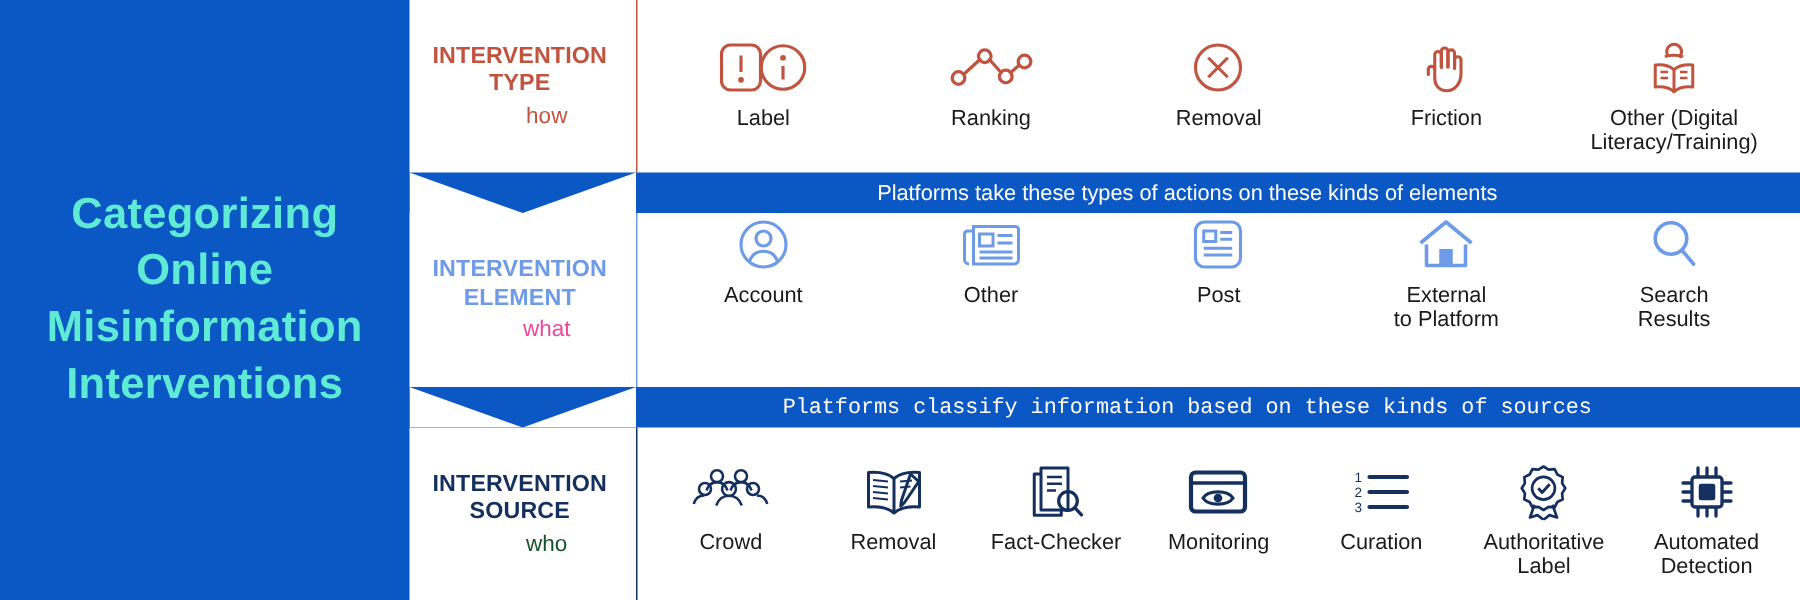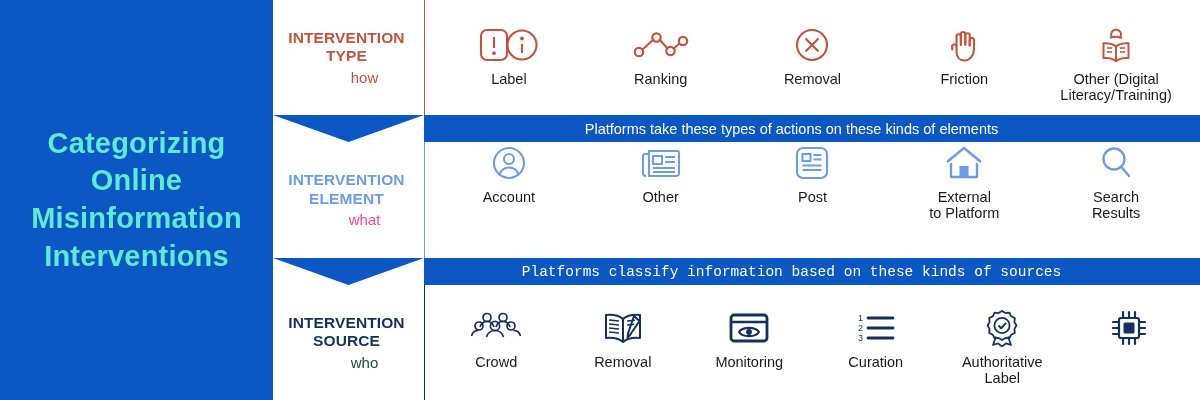--- a/index.html
+++ b/index.html
@@ -410,20 +410,40 @@
               <line x1="6" y1="22" x2="16" y2="23"></line>
               <line x1="24" y1="11" x2="32" y2="10.3"></line>
               <line x1="24" y1="15" x2="31" y2="14.3"></line>
             </g>
             <path d="M31 6 L36.5 11 L27 25 L24.5 27.5 L25 23.5 Z" fill="none" stroke="#15305E" stroke-width="2" stroke-linejoin="round"></path>
           </svg>
         </div>
         <div class="cap">Removal</div>
       </div>
 
+      <div class="item">
+        <div class="ico">
+          <svg class="gl" width="38" height="36" viewBox="0 0 38 36">
+            <g fill="none" stroke="#15305E" stroke-width="2" stroke-linejoin="round">
+              <path d="M9 2 H27 V30 H9 Z"></path>
+              <path d="M9 6 H4.5 V33.5 H22.5 V30"></path>
+            </g>
+            <g stroke="#15305E" stroke-width="1.8">
+              <line x1="13" y1="8" x2="23" y2="8"></line>
+              <line x1="13" y1="12.5" x2="23" y2="12.5"></line>
+              <line x1="13" y1="17" x2="19" y2="17"></line>
+            </g>
+            <g fill="none" stroke="#15305E" stroke-width="2.2" stroke-linecap="round">
+              <circle cx="27" cy="24" r="6.2"></circle>
+              <line x1="31.6" y1="28.6" x2="36" y2="33.2"></line>
+            </g>
+          </svg>
+        </div>
+        <div class="cap">Fact-Checker</div>
+      </div>
 
       <div class="item">
         <div class="ico">
           <svg class="gl" width="40" height="30" viewBox="0 0 40 30">
             <rect x="2" y="2" width="36" height="26" rx="3" fill="none" stroke="#15305E" stroke-width="2.8"></rect>
             <line x1="2" y1="9" x2="38" y2="9" stroke="#15305E" stroke-width="2.4"></line>
             <path d="M10 19 C13.5 13.5 26.5 13.5 30 19 C26.5 24.5 13.5 24.5 10 19 Z" fill="none" stroke="#15305E" stroke-width="2.1"></path>
             <circle cx="20" cy="19" r="2.9" fill="#15305E"></circle>
           </svg>
         </div>
@@ -478,18 +498,20 @@
               <line x1="24" y1="29" x2="24" y2="34"></line>
               <line x1="2" y1="12" x2="7" y2="12"></line>
               <line x1="2" y1="18" x2="7" y2="18"></line>
               <line x1="2" y1="24" x2="7" y2="24"></line>
               <line x1="29" y1="12" x2="34" y2="12"></line>
               <line x1="29" y1="18" x2="34" y2="18"></line>
               <line x1="29" y1="24" x2="34" y2="24"></line>
             </g>
           </svg>
         </div>
+        <div class="cap">Automated
+Detection</div>
       </div>
 
     </div>
   </div>
 
 </div>
 
 </body></html>

